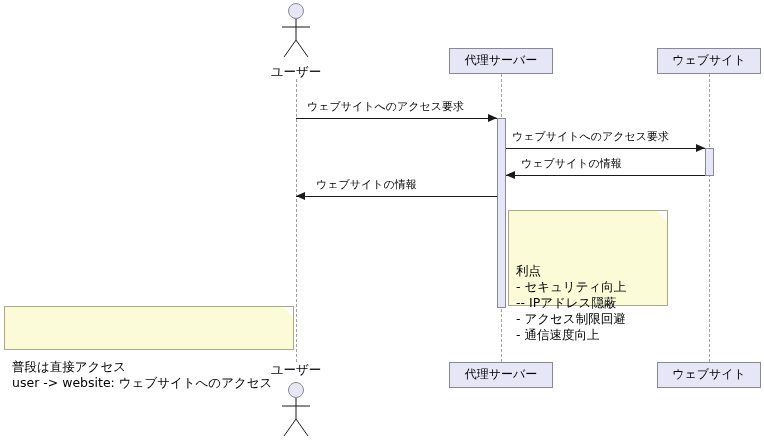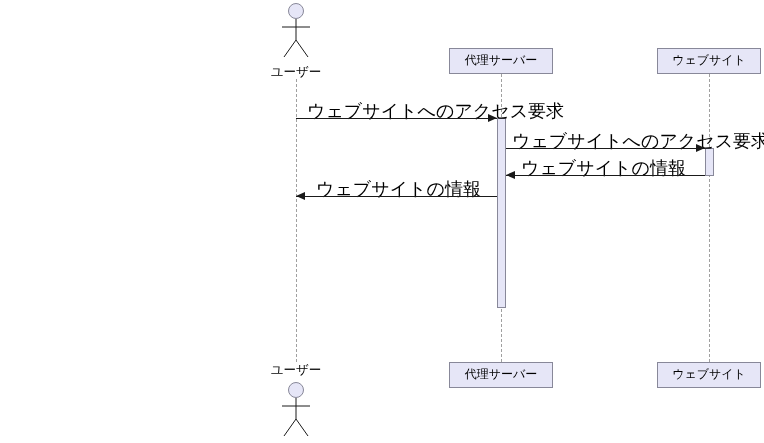--- a/index.html
+++ b/index.html
@@ -65,21 +65,21 @@
     border-bottom: 4px solid transparent;
   }
   .arrow-right {
     border-left: 9px solid #1a1a1a;
   }
   .arrow-left {
     border-right: 9px solid #1a1a1a;
   }
   .msg-label {
     position: absolute;
-    font-size: 18px;
+    font-size: 11px;
     color: #000000;
     white-space: nowrap;
   }
   .note {
     position: absolute;
     box-sizing: border-box;
     background: #fbfbd8;
     border: 1px solid #a8a884;
     color: #000000;
     font-size: 12.5px;
@@ -138,21 +138,34 @@
   <div class="arrow-head arrow-right" style="left:696px; top:144px;"></div>
 
   <div class="msg-label" style="left:521px; top:156px;">ウェブサイトの情報</div>
   <div class="msg-line" style="left:506px; top:175px; width:199px;"></div>
   <div class="arrow-head arrow-left" style="left:506px; top:171px;"></div>
 
   <div class="msg-label" style="left:316px; top:177px;">ウェブサイトの情報</div>
   <div class="msg-line" style="left:296px; top:196px; width:201px;"></div>
   <div class="arrow-head arrow-left" style="left:296px; top:192px;"></div>
 
+  <div class="note" style="left:508px; top:210px; width:160px; height:96px;">
+    <div class="fold"></div>
+    <div class="note-inner">利点
+- セキュリティ向上
+-- IPアドレス隠蔽
+- アクセス制限回避
+- 通信速度向上</div>
+  </div>
 
+  <div class="note" style="left:4px; top:306px; width:290px; height:44px;">
+    <div class="fold"></div>
+    <div class="note-inner">普段は直接アクセス
+user -&gt; website: ウェブサイトへのアクセス</div>
+  </div>
 
   <div class="actor-wrap" style="left:246px; top:362px; width:100px;">
     <div class="actor-label">ユーザー</div>
     <svg width="100" height="58" viewBox="0 0 100 58" style="margin-top:2px;">
       <circle cx="50" cy="9" r="7.5" fill="#e6e6f7" stroke="#888899" stroke-width="1"></circle>
       <line x1="50" y1="17" x2="50" y2="38" stroke="#1a1a1a" stroke-width="1"></line>
       <line x1="36" y1="25" x2="64" y2="25" stroke="#1a1a1a" stroke-width="1"></line>
       <line x1="50" y1="38" x2="38" y2="55" stroke="#1a1a1a" stroke-width="1"></line>
       <line x1="50" y1="38" x2="62" y2="55" stroke="#1a1a1a" stroke-width="1"></line>
     </svg>

